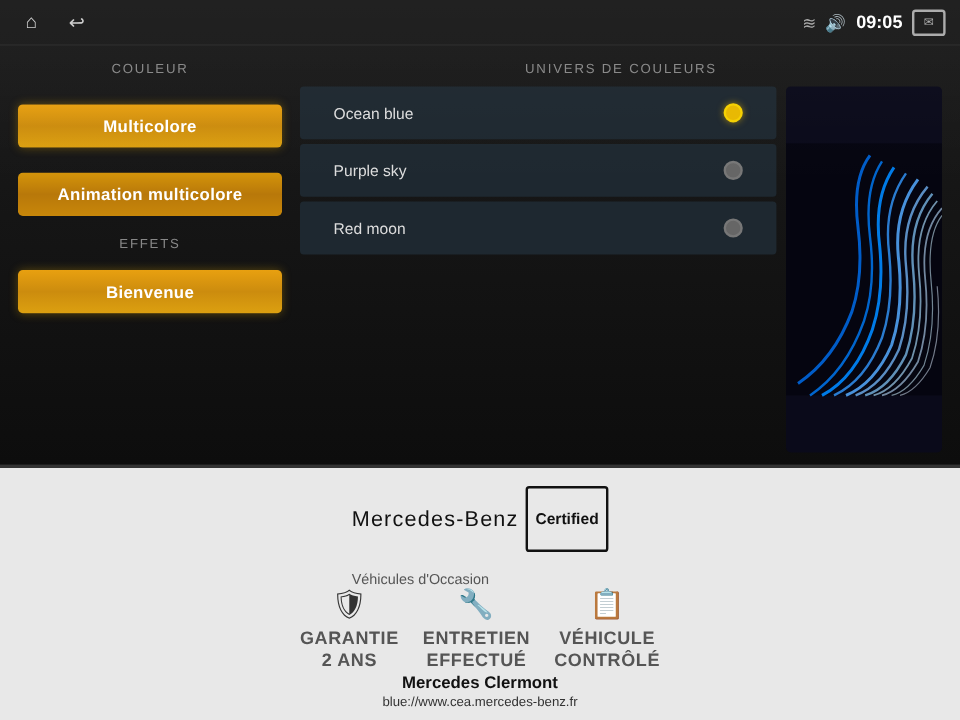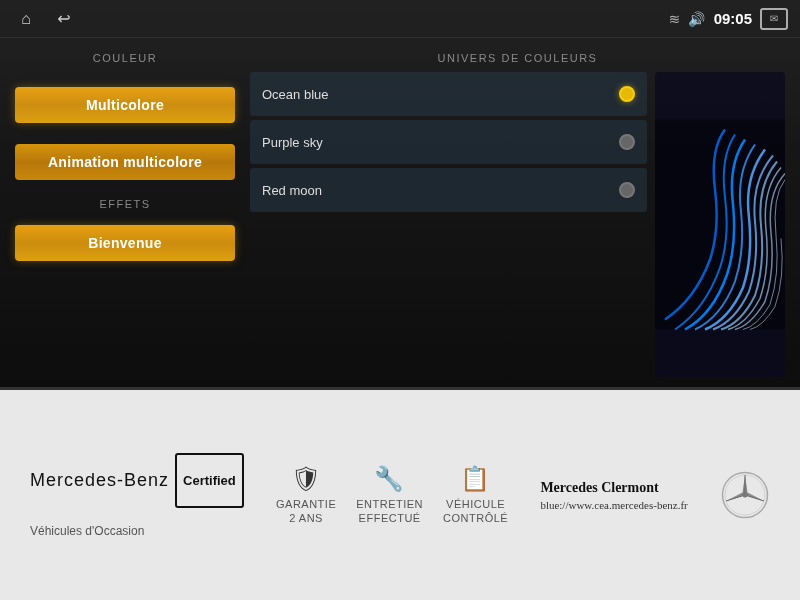--- a/index.html
+++ b/index.html
@@ -155,21 +155,21 @@
       flex-direction: column;
       gap: 4px;
       flex: 1;
     }
 
     .color-row {
       display: flex;
       align-items: center;
       background: #1e2830;
       border-radius: 3px;
-      padding: 8px 12px;
+      padding: 8px 28px;
       cursor: pointer;
       gap: 10px;
       height: 44px;
     }
 
     .color-row-label {
       flex: 1;
       color: #ddd;
       font-size: 13px;
     }
@@ -213,20 +213,21 @@
 
     
     .bottom-bar {
       width: 100%;
       height: 210px;
       background: #e8e8e8;
       display: flex;
       align-items: center;
       justify-content: space-between;
       padding: 15px 30px;
+      flex-direction: column;
     }
 
     .brand-section {
       display: flex;
       flex-direction: column;
       align-items: flex-start;
       gap: 4px;
     }
 
     .brand-name {
@@ -272,33 +273,33 @@
       color: #444;
       text-align: center;
     }
 
     .warranty-icon {
       font-size: 24px;
       color: #333;
     }
 
     .warranty-text {
-      font-size: 11px;
+      font-size: 15px;
       color: #555;
       text-transform: uppercase;
       letter-spacing: 0.5px;
       line-height: 1.2;
+      font-weight: bold;
     }
 
     .dealer-section {
       display: flex;
       flex-direction: column;
-      align-items: flex-start;
+      align-items: center;
       gap: 3px;
-      font-family: Liberation Serif, serif;
     }
 
     .dealer-name {
       font-size: 14px;
       font-weight: bold;
       color: #111;
     }
 
     .dealer-url {
       font-size: 11px;

